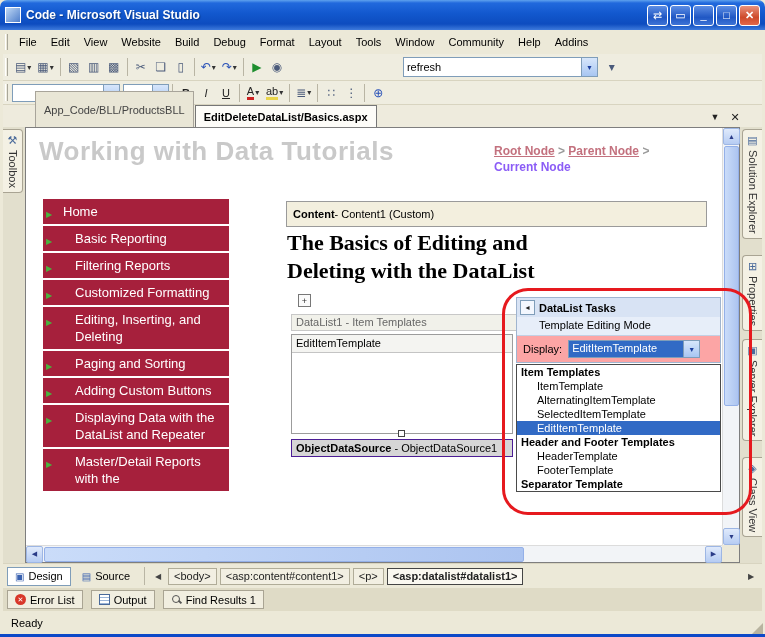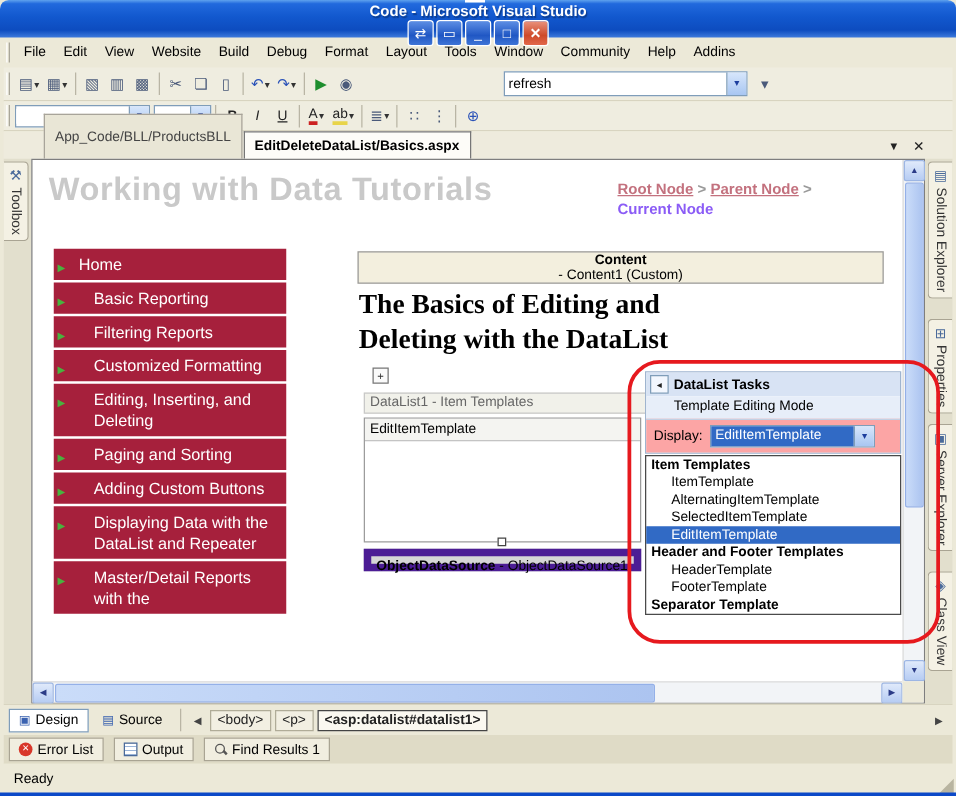--- a/index.html
+++ b/index.html
@@ -7,21 +7,21 @@
   body{font-family:"Liberation Sans",sans-serif;font-size:11px;color:#000;}
   .w{position:relative;width:765px;height:637px;background:#ECE9D8;}
   .edge{position:absolute;background:#0C49C8;z-index:5;}
   .edge.l{left:0;top:28;width:3px;bottom:0;}
   .edge.r{right:0;top:28;width:3px;bottom:0;}
   .edge.b{left:0;right:0;bottom:0;height:3px;}
 
   
   .titlebar{position:absolute;left:0;top:0;width:765px;height:30px;
     background:linear-gradient(180deg,#5FA2EE 0%,#2169DD 10%,#1258CE 45%,#0D4CBF 80%,#3E7ADC 100%);
-    border-radius:7px 7px 0 0;display:flex;align-items:center;padding:0 5px;z-index:6;flex-direction:column;}
+    border-radius:7px 7px 0 0;display:flex;align-items:center;padding:0 5px;z-index:6;}
   .app-ico{width:16px;height:16px;background:linear-gradient(135deg,#BFD8F5,#4E7ECB);border:1px solid #fff;margin-right:5px;}
   .title-text{color:#fff;font-weight:bold;font-size:12px;text-shadow:1px 1px 1px #0A3A8C;flex:1;}
   .tb-btns{display:flex;gap:2px;}
   .tbtn{width:21px;height:21px;border:1px solid #fff;border-radius:3px;color:#fff;font-size:11px;
     display:flex;align-items:center;justify-content:center;
     background:linear-gradient(180deg,#5D8EE4,#2057C4 60%,#3E74D6);}
   .tbtn.close{background:linear-gradient(180deg,#E9927C,#CE4A2A 60%,#E2674A);font-weight:bold;}
 
   
   .menubar{position:absolute;left:3px;top:30px;right:3px;height:24px;display:flex;align-items:center;background:#ECE9D8;}
@@ -65,30 +65,30 @@
   .bc-link{color:#C3717E;text-decoration:underline;}
   .bc-sep{color:#9A9A9A;}
   .bc-cur{color:#8b5cf6;}
 
   .nav{position:absolute;left:17px;top:71px;width:186px;}
   .nav-item{position:relative;background:#A6203C;color:#fff;font-size:13px;line-height:17px;padding:4px 8px 4px 32px;margin-bottom:2px;cursor:pointer;}
   .nav-item.home{padding-left:20px;}
   .nav-arrow{position:absolute;left:3px;top:7px;font-size:8px;color:#49B23E;}
 
   .content-hdr{position:absolute;left:260px;top:73px;width:421px;height:26px;background:#F3EFDE;border:1px solid #9A9A9A;
-    display:flex;align-items:center;padding:0 6px;font-size:11px;flex-direction:column;}
+    display:flex;align-items:center;padding:0 6px;font-size:11px;}
   .article{position:absolute;left:261px;top:101px;width:410px;font-family:"Liberation Serif",serif;font-weight:bold;font-size:22px;line-height:28px;color:#000;}
   .movehandle{position:absolute;left:272px;top:166px;width:13px;height:13px;border:1px solid #777;background:#FAFAFA;
     display:flex;align-items:center;justify-content:center;font-size:9px;color:#333;}
   .dl-hdr{position:absolute;left:265px;top:186px;width:417px;height:17px;background:#F1F1EA;border:1px solid #C8C8C8;
     color:#666;padding:1px 4px;}
   .eit{position:absolute;left:265px;top:206px;width:222px;height:100px;border:1px solid #9C9C9C;background:#fff;}
   .eit-hdr{height:18px;background:#F4F4F1;border-bottom:1px solid #C4C4C4;padding:2px 4px;}
   .eit-handle{position:absolute;left:50%;bottom:-4px;width:7px;height:7px;margin-left:-4px;background:#fff;border:1px solid #444;}
-  .ods{position:absolute;left:265px;top:311px;width:222px;height:18px;background:#D6D6D6;border:6px solid #4c1d95;padding:2px 4px;}
+  .ods{position:absolute;left:265px;top:311px;width:222px;height:18px;background:#D6D6D6;border:1px solid #4c1d95;padding:2px 4px;}
 
   
   .stp{position:absolute;left:490px;top:169px;width:205px;border:1px solid #9FB4CF;background:#fff;z-index:20;}
   .stp-row1{display:flex;align-items:center;gap:4px;background:#D8E3F4;padding:2px 3px;}
   .stp-arrow{width:15px;height:15px;border:1px solid #7F9DB9;background:#F3F7FE;display:flex;align-items:center;justify-content:center;font-size:8px;color:#222;}
   .stp-title{font-weight:bold;font-size:11px;}
   .stp-row2{background:#E7EEF9;padding:2px 6px 4px 22px;font-size:11px;}
   .stp-row3{background:#fca5a5;border-top:1px solid #C2D0E4;padding:4px 6px;display:flex;align-items:center;gap:6px;}
   .stp-combo{display:flex;width:132px;height:18px;border:1px solid #7F9DB9;background:#fff;}
   .stp-combo .val{flex:1;background:#316AC5;color:#fff;padding:1px 3px;white-space:nowrap;overflow:hidden;}
@@ -366,20 +366,21 @@
       <span class="mode-ico">▣</span>
       <span>Design</span>
     </span>
     <span class="mode-btn">
       <span class="mode-ico">▤</span>
       <span>Source</span>
     </span>
     <span class="tbsep"></span>
     <span class="tag-nav">◀</span>
     <span class="tag-chip">&lt;body&gt;</span>
+    <span class="tag-chip">&lt;asp:content#content1&gt;</span>
     <span class="tag-chip">&lt;p&gt;</span>
     <span class="tag-chip current">&lt;asp:datalist#datalist1&gt;</span>
     <span class="tag-nav right">▶</span>
   </div>
 
   <div class="paneltabs">
     <span class="ptab">
       <span class="ico-err">
           <i>✕</i>
         </span>

